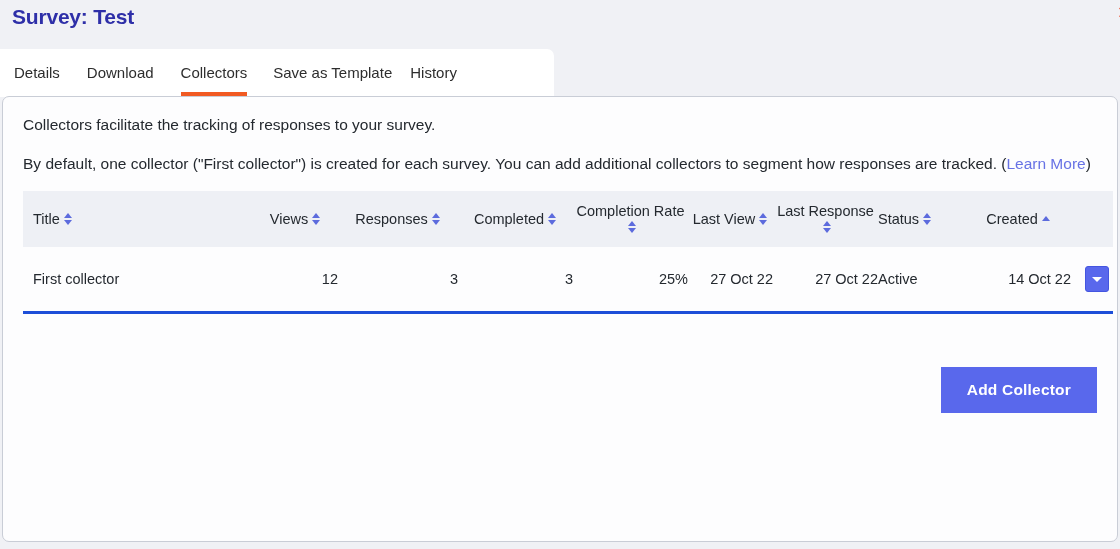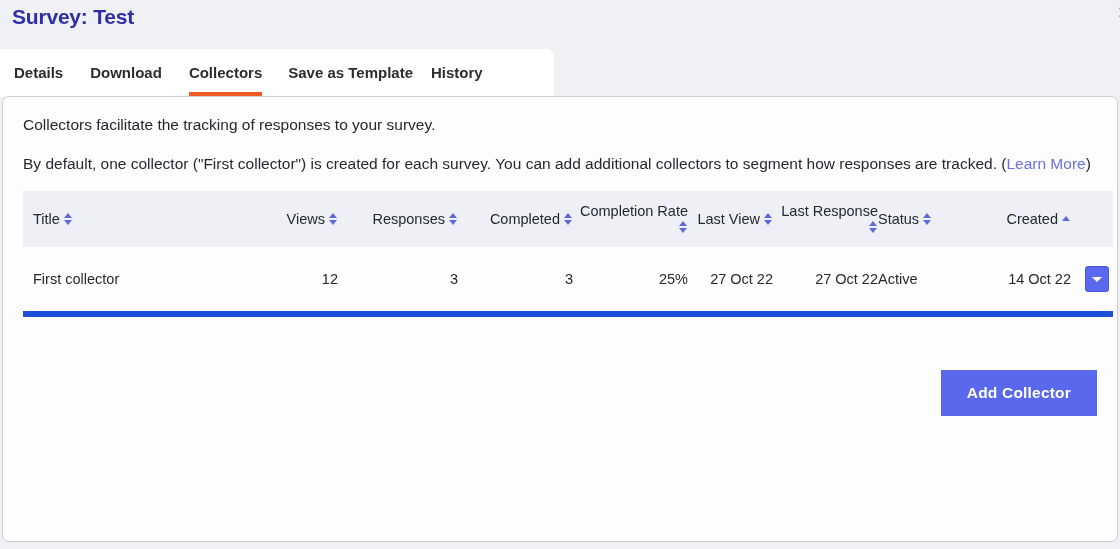--- a/index.html
+++ b/index.html
@@ -54,21 +54,20 @@
     position: absolute;
     left: 0;
     top: 49px;
     width: 554px;
     height: 48px;
     background: #ffffff;
     border-top-right-radius: 7px;
     display: flex;
     align-items: flex-start;
     box-sizing: border-box;
-    font-weight: bold;
   }
   .tab {
     position: relative;
     padding: 15px 0 0 0;
     margin: 0;
     font-size: 15px;
     color: #2d2d2d;
     cursor: pointer;
     height: 48px;
     box-sizing: border-box;
@@ -129,34 +128,34 @@
   }
   table.collectors thead tr {
     background: #eef0f5;
   }
   table.collectors th {
     font-size: 14.5px;
     font-weight: normal;
     color: #24292f;
     padding: 12px 0 12px 0;
     vertical-align: middle;
-    text-align: right;
+    text-align: center;
     height: 54px;
     box-sizing: border-box;
   }
   table.collectors th.col-title {
     text-align: left;
     padding-left: 10px;
   }
   table.collectors td {
     font-size: 14.5px;
     color: #24292f;
     padding: 19px 0;
     text-align: right;
-    border-bottom: 6px solid #1d4ed8;
+    border-bottom: 3px solid #1d4ed8;
     vertical-align: middle;
   }
   table.collectors td.col-title {
     text-align: left;
     padding-left: 10px;
   }
   table.collectors td.col-status,
   table.collectors th.col-status { text-align: left; }
   .sort-ico {
     display: inline-block;

